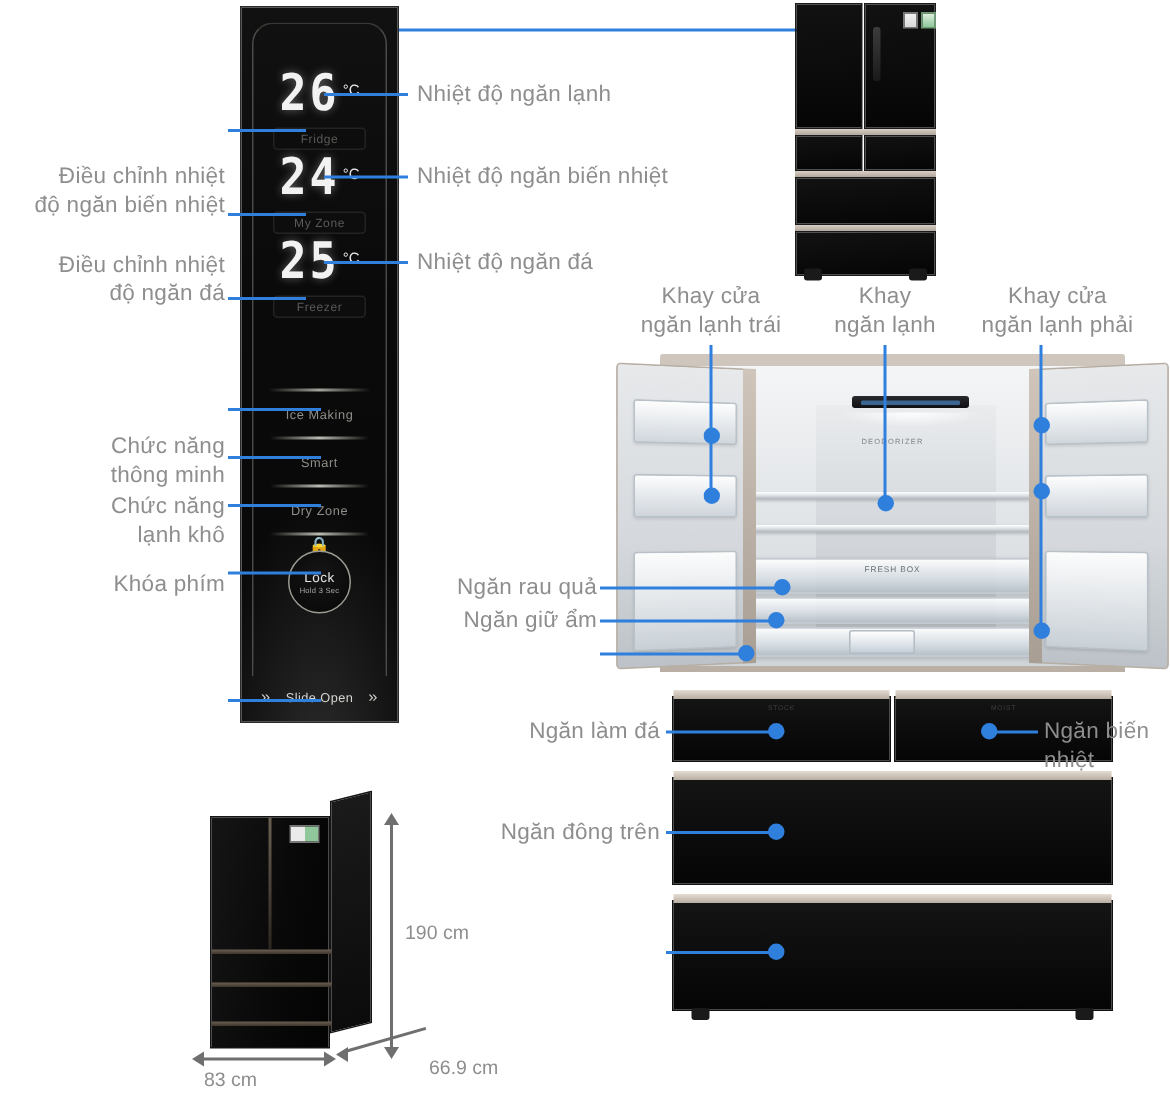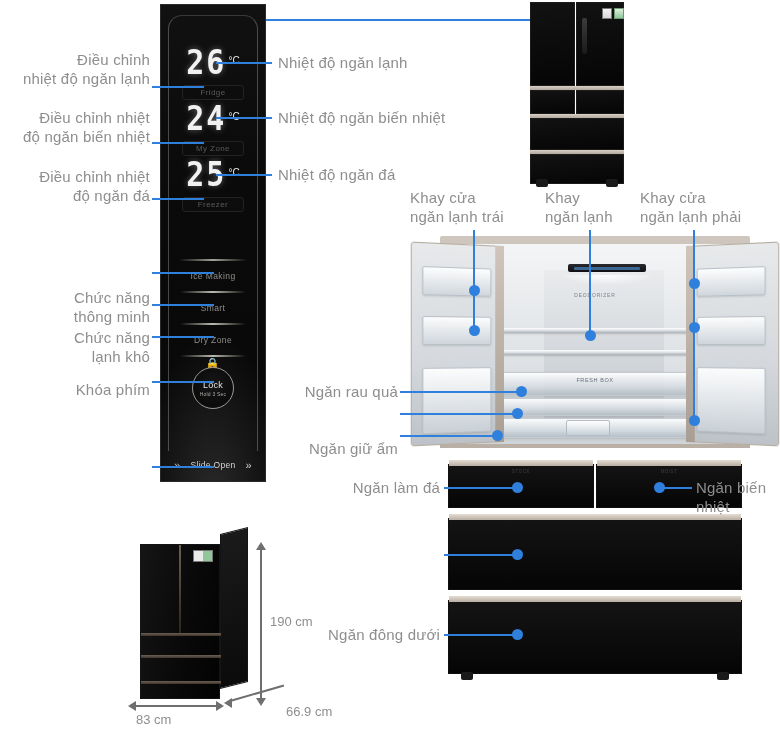--- a/index.html
+++ b/index.html
@@ -17,21 +17,21 @@
   .lbl {
     position:absolute;
     font-size:15px;
     line-height:19px;
     color:#8e8e8e;
     letter-spacing:0.2px;
     white-space:pre-line;
   }
   .lbl.r { text-align:right; }
   .lbl.l { text-align:left; }
-  .lbl.c { }
+  .lbl.c { text-align:center; }
 
   
   .lead-h { position:absolute; height:2px; background:#2f7fdd; }
   .lead-v { position:absolute; width:2px; background:#2f7fdd; }
   .dot {
     position:absolute; width:11px; height:11px; border-radius:50%;
     background:#2f7fdd;
   }
 
   
@@ -261,22 +261,20 @@
       <div class="t2">Hold 3 Sec</div>
     </div>
 
     <div class="slide-open">
       <span class="chev">»</span>
       <span>Slide Open</span>
       <span class="chev">»</span>
     </div>
   </div>
 
-  <div class="lbl r" style="left:10px; top:50px; width:140px;">Điều chỉnh
-nhiệt độ ngăn lạnh</div>
   <div class="lead-h" style="left:152px; top:86px; width:52px;"></div>
 
   <div class="lbl r" style="left:6px; top:108px; width:144px;">Điều chỉnh nhiệt
 độ ngăn biến nhiệt</div>
   <div class="lead-h" style="left:152px; top:142px; width:52px;"></div>
 
   <div class="lbl r" style="left:6px; top:167px; width:144px;">Điều chỉnh nhiệt
 độ ngăn đá</div>
   <div class="lead-h" style="left:152px; top:198px; width:52px;"></div>
 
@@ -399,40 +397,40 @@
   <div class="dot" style="left:689px; top:278px;"></div>
   <div class="lead-v" style="left:693px; top:285px; height:40px;"></div>
   <div class="dot" style="left:689px; top:322px;"></div>
   <div class="lead-v" style="left:693px; top:330px; height:88px;"></div>
   <div class="dot" style="left:689px; top:415px;"></div>
 
   <div class="lbl r" style="left:270px; top:382px; width:128px;">Ngăn rau quả</div>
   <div class="lead-h" style="left:400px; top:391px; width:120px;"></div>
   <div class="dot" style="left:516px; top:386px;"></div>
 
-  <div class="lbl r" style="left:270px; top:404px; width:128px;margin-top:35px;">Ngăn giữ ẩm</div>
+  <div class="lbl r" style="left:270px; top:404px; width:128px;">Ngăn giữ ẩm</div>
   <div class="lead-h" style="left:400px; top:413px; width:116px;"></div>
   <div class="dot" style="left:512px; top:408px;"></div>
 
   <div class="lead-h" style="left:400px; top:435px; width:96px;"></div>
   <div class="dot" style="left:492px; top:430px;"></div>
 
   <div class="lbl r" style="left:330px; top:478px; width:110px;">Ngăn làm đá</div>
   <div class="lead-h" style="left:444px; top:487px; width:72px;"></div>
   <div class="dot" style="left:512px; top:482px;"></div>
 
   <div class="dot" style="left:654px; top:482px;"></div>
   <div class="lead-h" style="left:664px; top:487px; width:28px;"></div>
   <div class="lbl l" style="left:696px; top:478px; width:82px;">Ngăn biến
 nhiệt</div>
 
+  <div class="lbl r" style="left:318px; top:545px; width:122px;">Ngăn đông trên</div>
   <div class="lead-h" style="left:444px; top:554px; width:72px;"></div>
   <div class="dot" style="left:512px; top:549px;"></div>
 
-  <div class="lbl r" style="left:318px; top:625px; width:122px;">Ngăn đông dưới</div>
   <div class="lead-h" style="left:444px; top:634px; width:72px;"></div>
   <div class="dot" style="left:512px; top:629px;"></div>
 
   <div class="dim">
     <div class="dim-side"></div>
     <div class="dim-body">
       <div class="dim-trim" style="left:0; top:88px; width:80px; height:3px;"></div>
       <div class="dim-trim" style="left:0; top:110px; width:80px; height:3px;"></div>
       <div class="dim-trim" style="left:0; top:136px; width:80px; height:3px;"></div>
       <div style="position:absolute; left:38px; top:0; width:2px; height:88px;

